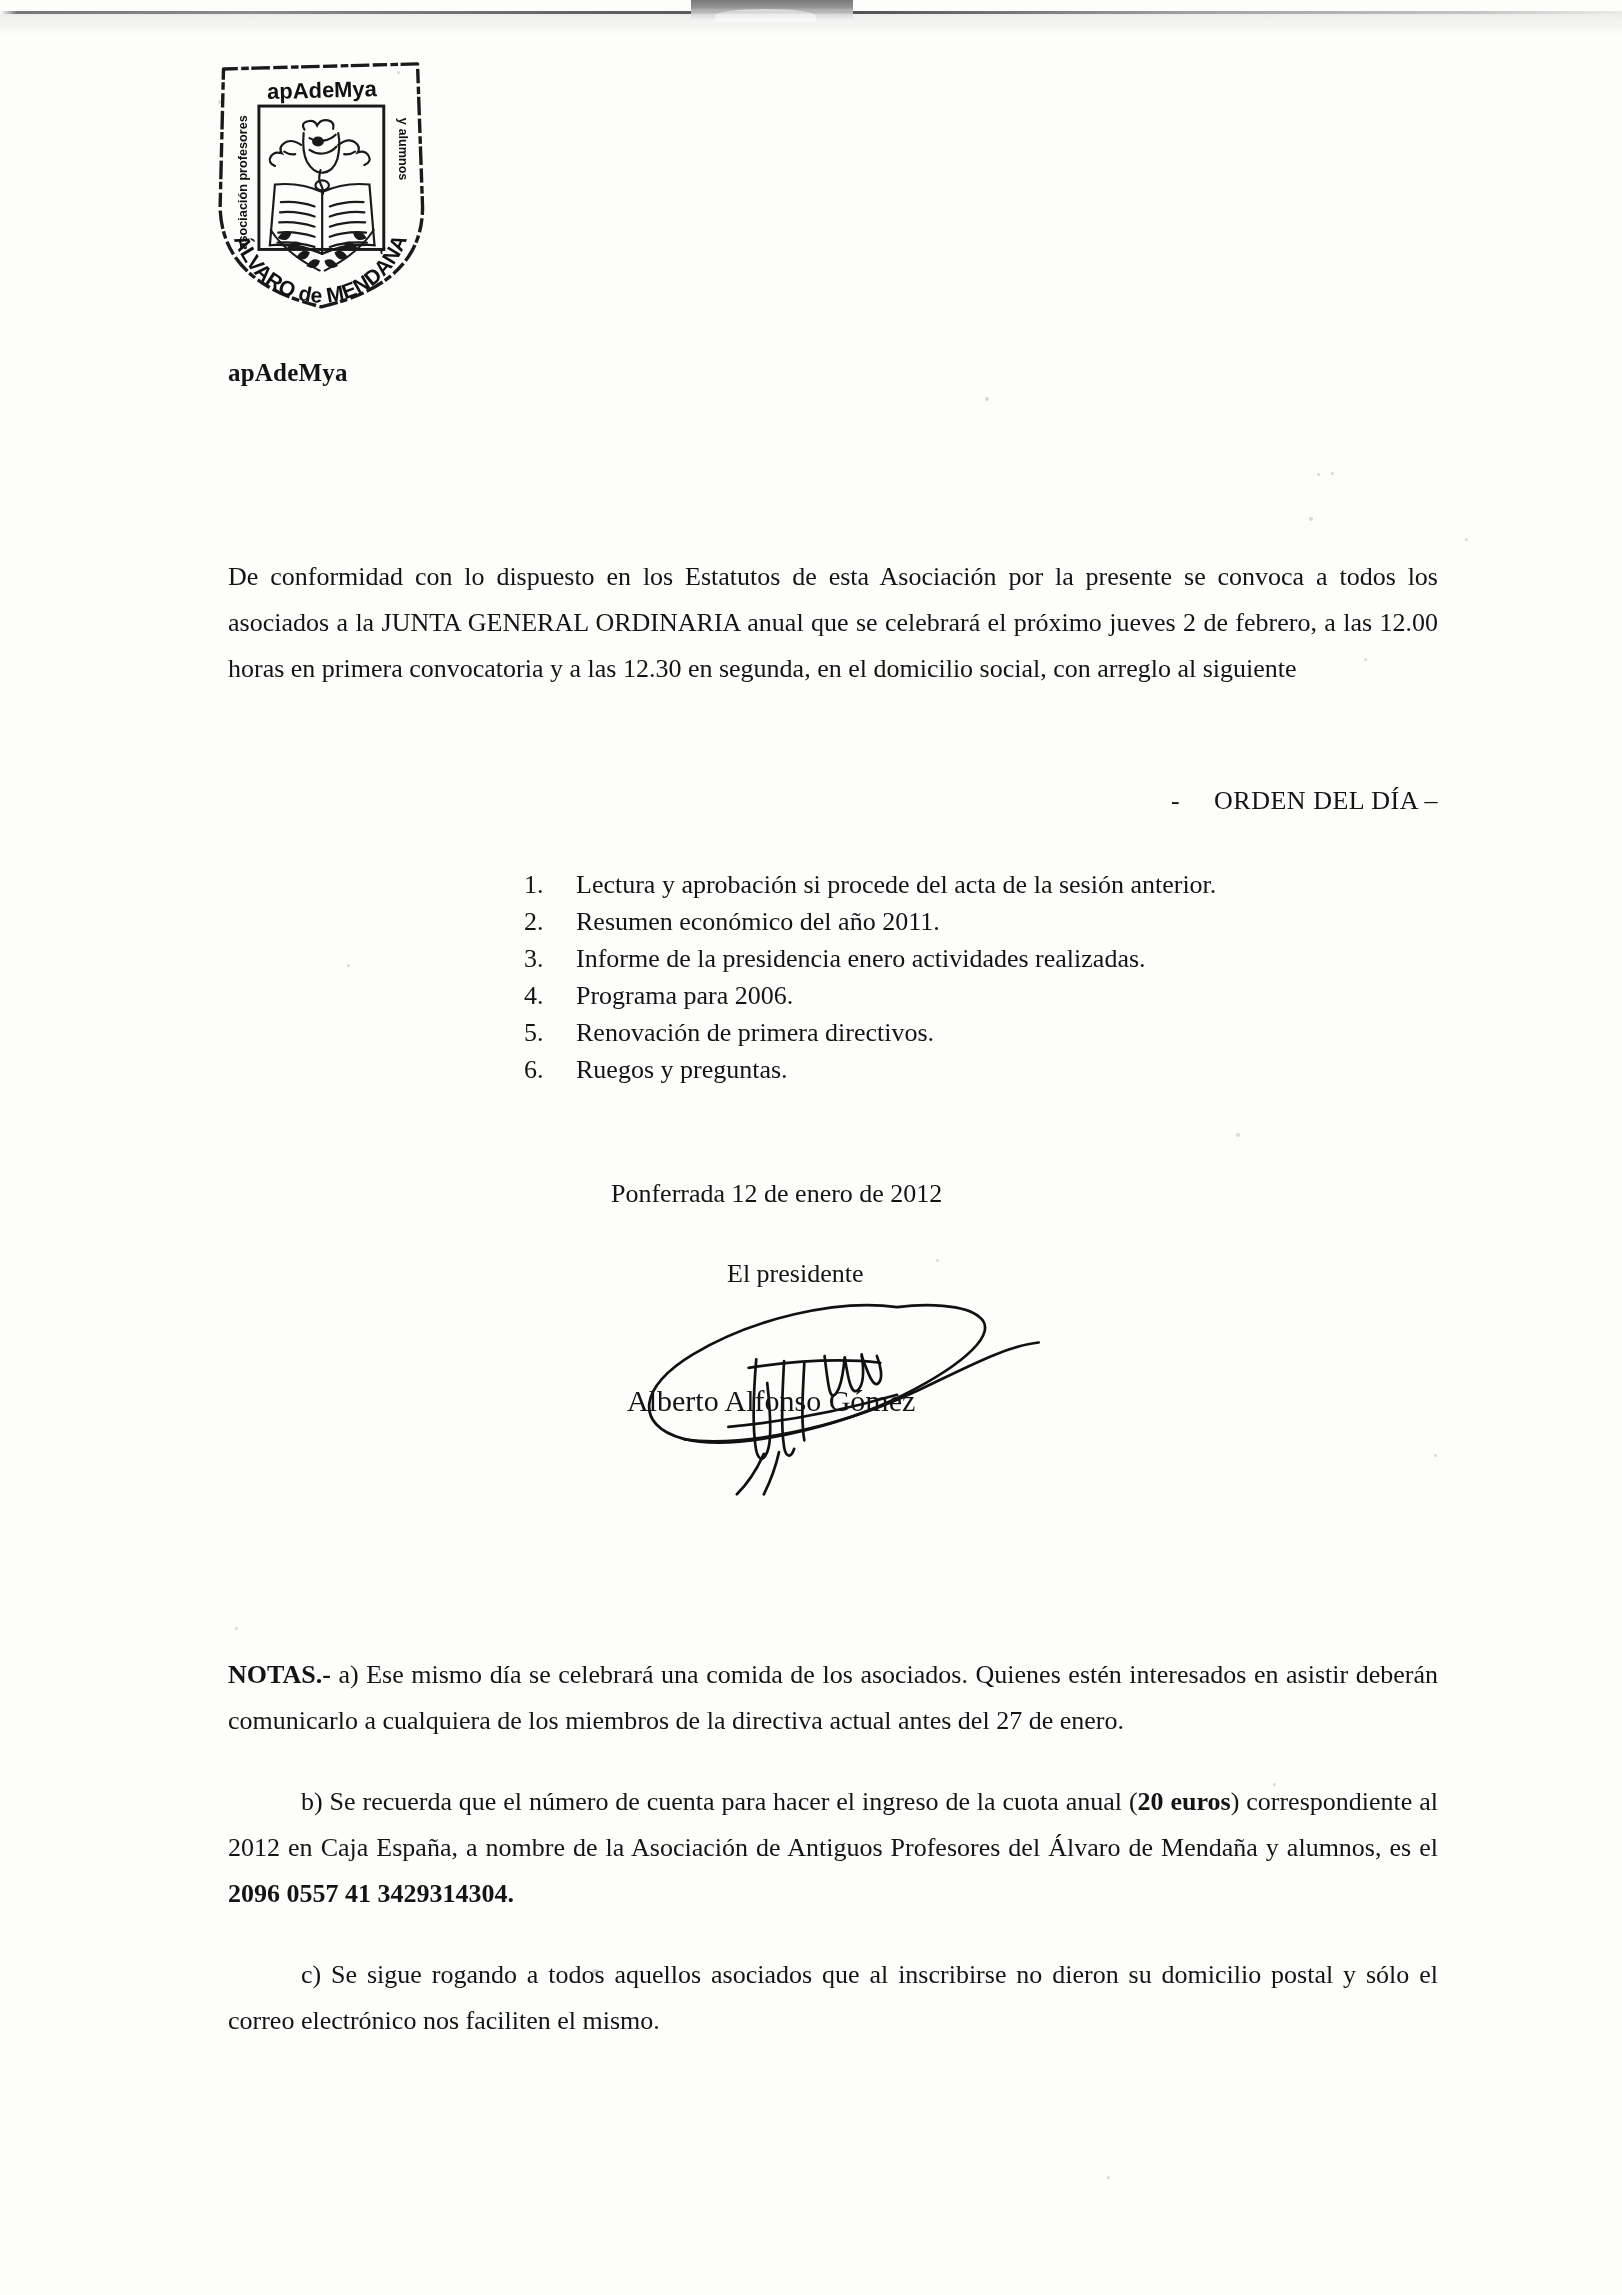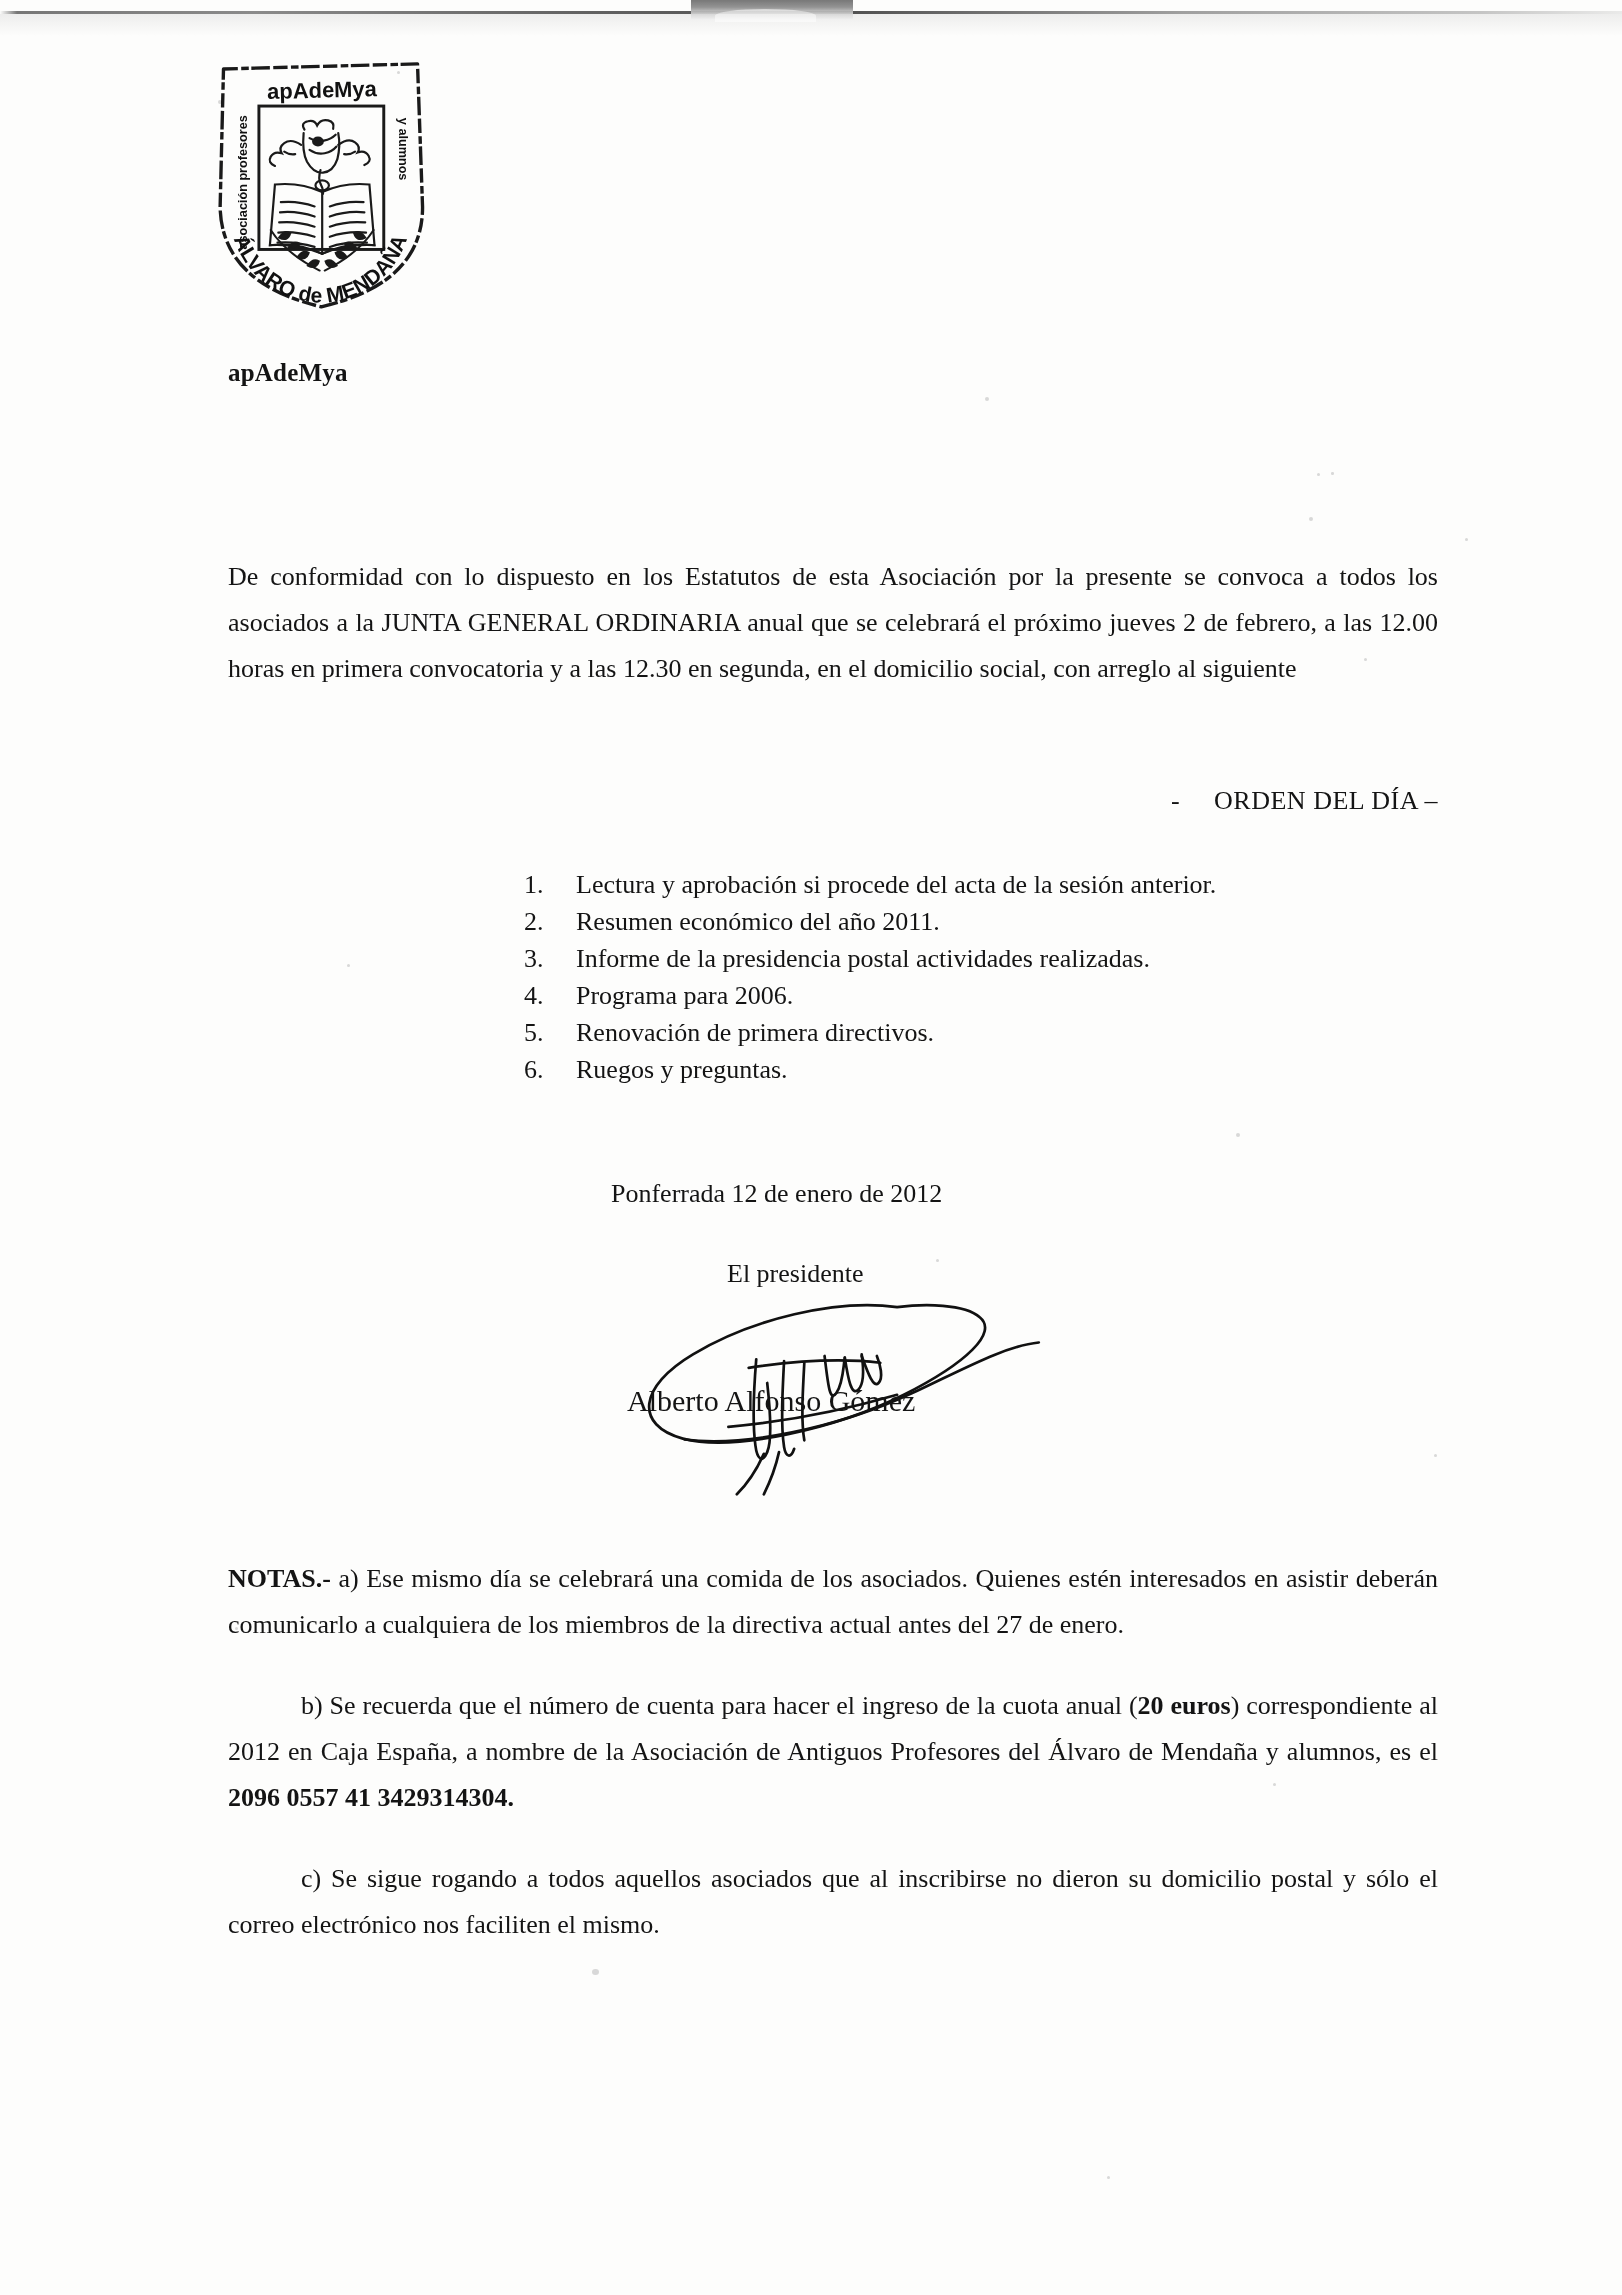--- a/index.html
+++ b/index.html
@@ -147,21 +147,21 @@
   .signer-name {
     position: absolute;
     left: 627px;
     top: 1384px;
     font-size: 30px;
   }
 
   .notes {
     position: absolute;
     left: 228px;
-    top: 1556px;
+    top: 1652px;
     width: 1210px;
     font-size: 26px;
     line-height: 46px;
     text-align: justify;
     text-justify: inter-word;
   }
   .notes p { margin: 0 0 35px 0; }
   .notes p.indent { text-indent: 73px; }
   .notes b { font-weight: bold; }
 </style>
@@ -276,21 +276,21 @@
     <li>
       <span class="num">1.</span>
       <span>Lectura y aprobación si procede del acta de la sesión anterior.</span>
     </li>
     <li>
       <span class="num">2.</span>
       <span>Resumen económico del año 2011.</span>
     </li>
     <li>
       <span class="num">3.</span>
-      <span>Informe de la presidencia postal actividades realizadas.</span>
+      <span>Informe de la presidencia enero actividades realizadas.</span>
     </li>
     <li>
       <span class="num">4.</span>
       <span>Programa para 2006.</span>
     </li>
     <li>
       <span class="num">5.</span>
       <span>Renovación de primera directivos.</span>
     </li>
     <li>

